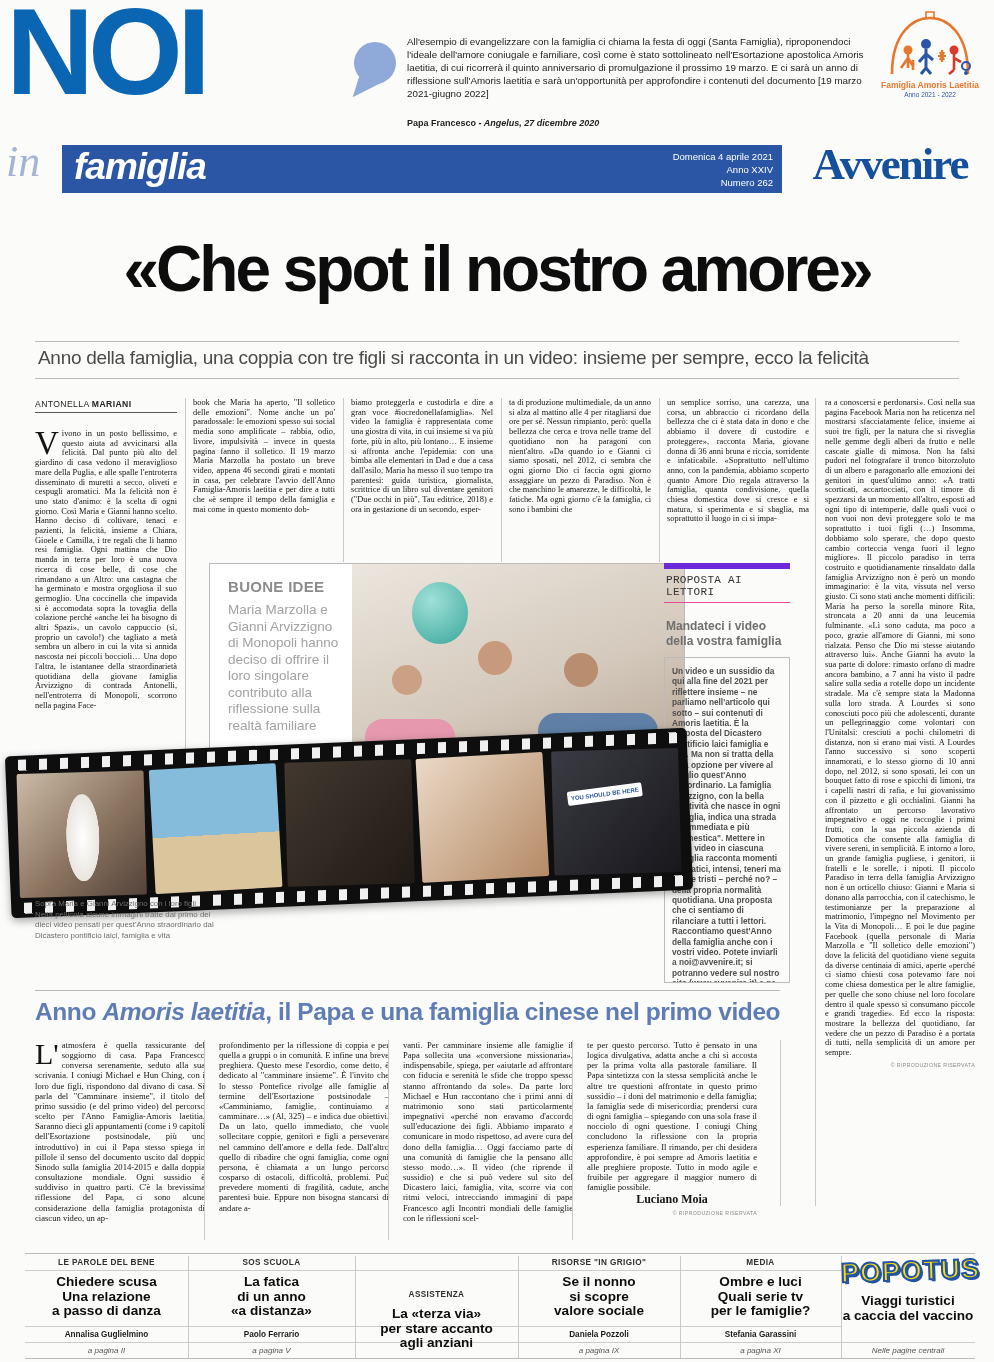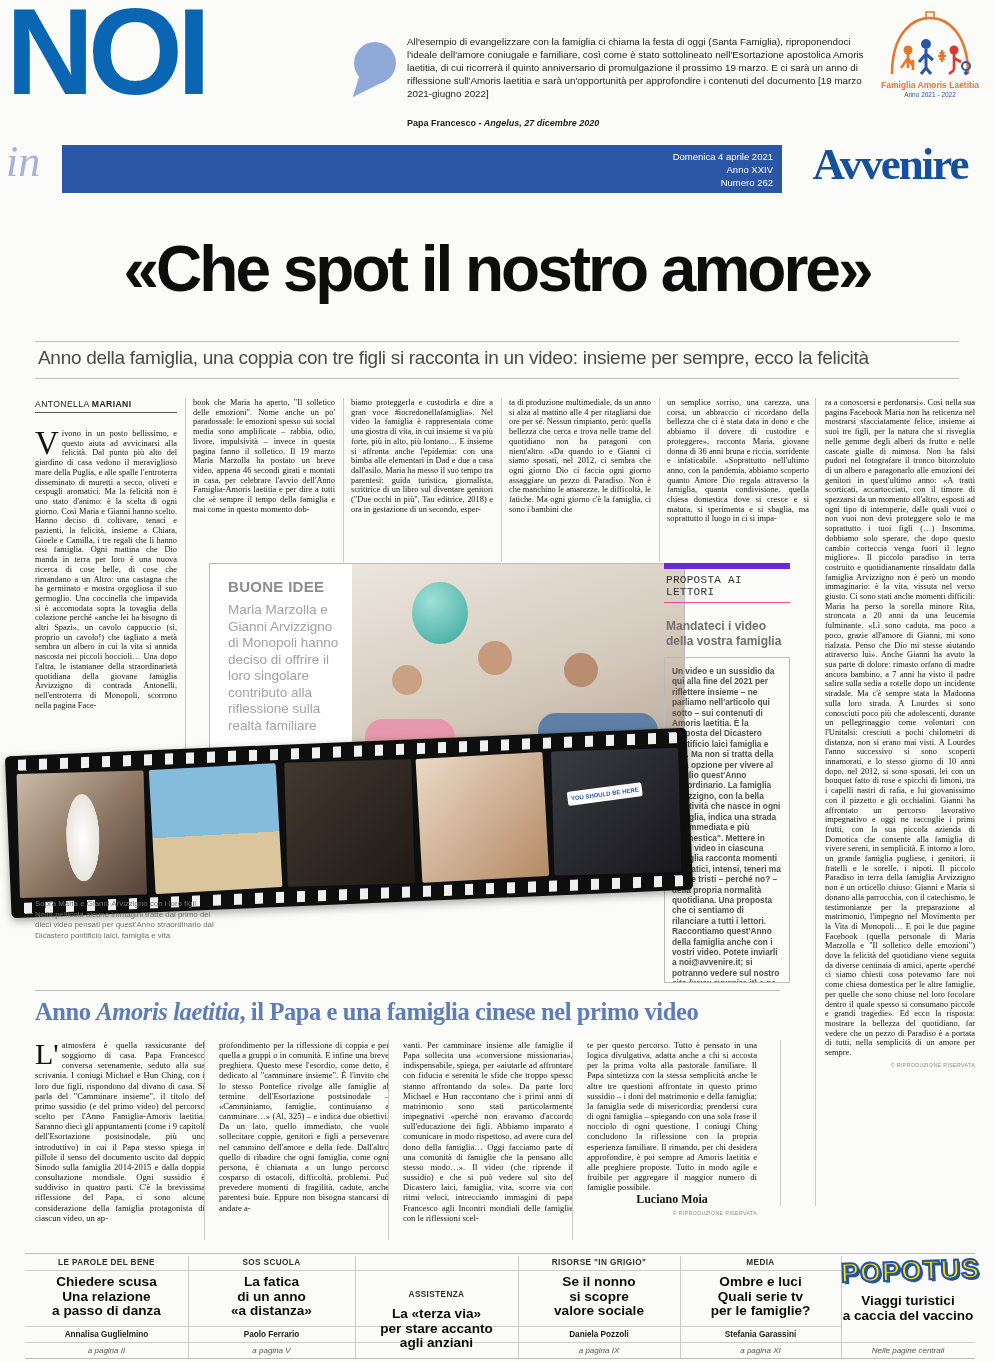--- a/index.html
+++ b/index.html
@@ -83,21 +83,21 @@
   .f5{background:linear-gradient(135deg,#3b3b43 0%,#17171c 100%);}
   .pope{position:absolute;left:38%;top:18%;width:26%;height:70%;background:radial-gradient(#ffffff 0%,#e9e6df 70%,transparent 72%);border-radius:40%;}
   .sign{position:absolute;left:12%;top:30%;width:56%;background:#fff;border-radius:2px;
        transform:rotate(-6deg);padding:4px 2px;text-align:center;
        font-family:"Liberation Sans",sans-serif;font-weight:800;font-size:6px;color:#2b56a5;}
   
   .caption{left:35px;top:899px;width:330px;font-family:"Liberation Sans",sans-serif;font-size:7.9px;
        line-height:10.6px;color:#6e6e6e;white-space:pre-line;}
   
   .a2rule{left:35px;top:990px;width:745px;}
-  .a2head{left:35px;top:998px;width:800px;font-family:Liberation Serif, serif;font-weight:800;
+  .a2head{left:35px;top:998px;width:800px;font-family:Liberation Sans, sans-serif;font-weight:800;
        font-size:24.5px;letter-spacing:-0.4px;color:#5f7db5;}
   .a2head .it{font-style:italic;}
   .col2a{font-size:8.6px;line-height:10.15px;text-align:justify;overflow:hidden;color:#141414;
        position:absolute;top:1040px;height:205px;width:170px;}
   .a2c1{left:35px;} .a2c2{left:219px;} .a2c3{left:403px;} .a2c4{left:587px;}
   .dcap2{float:left;font-size:30px;line-height:25px;padding:1px 3px 0 0;}
   .sig{display:block;text-align:center;font-weight:700;font-size:12px;margin-top:2px;}
   
   .fcell{position:absolute;top:1256px;height:104px;text-align:center;font-family:"Liberation Sans",sans-serif;}
   .fkick{font-size:8.2px;font-weight:700;letter-spacing:.4px;color:#2e2e2e;margin-top:2px;}
@@ -133,20 +133,21 @@
     <path d="M72 44 L72 60 M72 48 L79 52 M72 60 L67 64" stroke="#d93a2b" stroke-width="2.6" fill="none"></path>
     <circle cx="84" cy="56" r="4" fill="none" stroke="#2b56a5" stroke-width="2"></circle>
     <circle cx="84" cy="63" r="2" fill="#2b56a5"></circle>
   </svg>
   <div class="t1">Famiglia Amoris Laetitia</div>
   <div class="t2">Anno 2021 - 2022</div>
 </div>
 
 <div class="abs inword">in</div>
 <div class="abs ebar">
+  <div class="fam">famiglia</div>
   <div class="edate">
     <div>Domenica 4 aprile 2021</div>
     <div>Anno XXIV</div>
     <div>Numero 262</div>
   </div>
 </div>
 <div class="abs avvenire">Avvenire</div>
 
 <h1 class="abs headline" style="margin:0;">«Che spot il nostro amore»</h1>
 <div class="abs hrule" style="left:35px;top:341px;width:924px;"></div>

